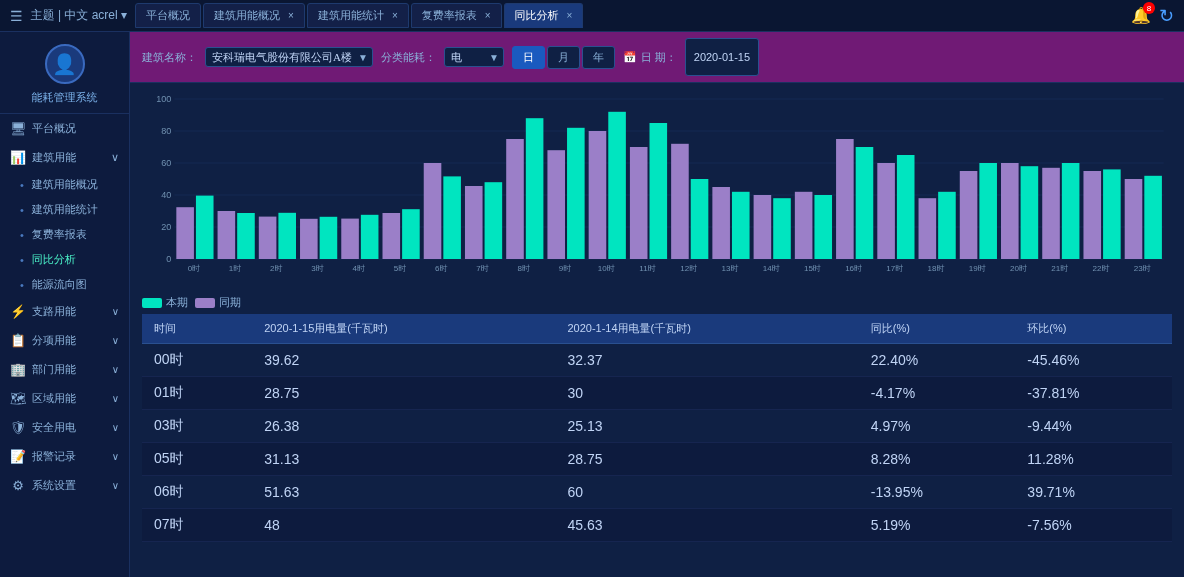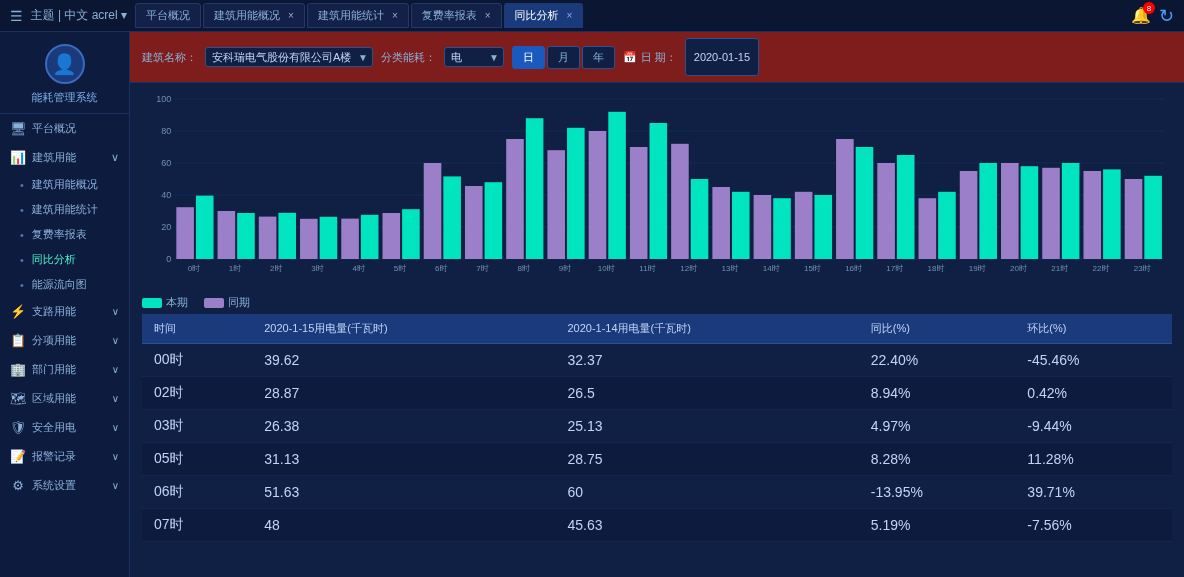--- a/index.html
+++ b/index.html
@@ -35,23 +35,23 @@
     .sidebar-group-header .icon { font-size: 13px; }
     .sidebar-sub { padding-left: 10px; }
     .sidebar-sub-item { display: flex; align-items: center; gap: 4px; padding: 5px 10px; color: #8ab0d8; cursor: pointer; font-size: 11px; }
     .sidebar-sub-item::before { content: '•'; color: #4a7abf; margin-right: 4px; }
     .sidebar-sub-item.active { color: #4af0c8; }
 
     
     .main { flex: 1; display: flex; flex-direction: column; overflow: hidden; background: #0f2044; }
 
     
-    .filter-bar { background: #7f1d1d; padding: 6px 12px; display: flex; align-items: center; gap: 8px; border-bottom: 1px solid #1a3060; flex-wrap: wrap; }
+    .filter-bar { background: #701a75; padding: 6px 12px; display: flex; align-items: center; gap: 8px; border-bottom: 1px solid #1a3060; flex-wrap: wrap; }
     .filter-label { color: #8ab0d8; font-size: 11px; white-space: nowrap; }
-    .filter-select { background: #0f2044; border: 1px solid #2a5090; color: #c0d4f5; padding: 3px 20px 3px 6px; border-radius: 3px; font-size: 11px; appearance: none; position: relative; min-width: 120px; }
+    .filter-select { background: #0f2044; border: 1px solid #2a5090; color: #c0d4f5; padding: 3px 20px 3px 6px; border-radius: 3px; font-size: 11px; appearance: none; position: relative; min-width: 120px; font-family: Liberation Serif, serif; }
     .select-wrap { position: relative; display: inline-flex; align-items: center; }
     .select-arrow { position: absolute; right: 5px; color: #8ab0d8; pointer-events: none; font-size: 10px; }
     .btn-group { display: flex; gap: 2px; }
     .btn-time { background: #0f2044; border: 1px solid #2a5090; color: #8ab0d8; padding: 3px 10px; border-radius: 3px; font-size: 11px; cursor: pointer; }
     .btn-time.active { background: #1a5abf; color: #fff; border-color: #1a5abf; }
     .date-label { color: #8ab0d8; font-size: 11px; display: flex; align-items: center; gap: 4px; }
     .date-value { background: #0f2044; border: 1px solid #2a5090; color: #c0d4f5; padding: 12px 8px; border-radius: 3px; font-size: 11px; }
 
     
     .chart-area { padding: 6px 12px 4px; flex-shrink: 0; }
@@ -61,21 +61,21 @@
 
     
     .table-area { flex: 1; overflow-y: auto; padding: 0 12px 6px; }
     .data-table { width: 100%; border-collapse: collapse; }
     .data-table th { background: #1a3a7c; color: #c0d4f5; padding: 7px 12px; text-align: left; font-size: 11px; font-weight: normal; border-bottom: 1px solid #2a5090; }
     .data-table td { padding: 7px 12px; font-size: 14px; color: #c0d4f5; border-bottom: 1px solid #162550; }
     .data-table tr:nth-child(odd) td { background: #0f2044; }
     .data-table tr:nth-child(even) td { background: #0d1b3e; }
 
     
-    .legend { display: flex; gap: 16px; align-items: center; margin-top: 6px; }
+    .legend { display: flex; gap: 7px; align-items: center; margin-top: 6px; }
     .legend-item { display: flex; align-items: center; gap: 4px; font-size: 11px; color: #8ab0d8; }
     .legend-color { width: 20px; height: 10px; border-radius: 2px; }
     .legend-current { background: #00e5c0; }
     .legend-prev { background: #9b7fc8; }
   </style>
 </head>
 <body>
 
 <div class="top-nav">
   <div class="top-nav-left">
@@ -306,25 +306,25 @@
           </thead>
         <tbody id="table-body">
             <tr>
               <td>00时</td>
               <td>39.62</td>
               <td>32.37</td>
               <td>22.40%</td>
               <td>-45.46%</td>
             </tr>
             <tr>
-              <td>02时</td>
-              <td>28.87</td>
-              <td>26.5</td>
-              <td>8.94%</td>
-              <td>0.42%</td>
+              <td>01时</td>
+              <td>28.75</td>
+              <td>30</td>
+              <td>-4.17%</td>
+              <td>-37.81%</td>
             </tr>
             <tr>
               <td>03时</td>
               <td>26.38</td>
               <td>25.13</td>
               <td>4.97%</td>
               <td>-9.44%</td>
             </tr>
             <tr>
               <td>05时</td>

